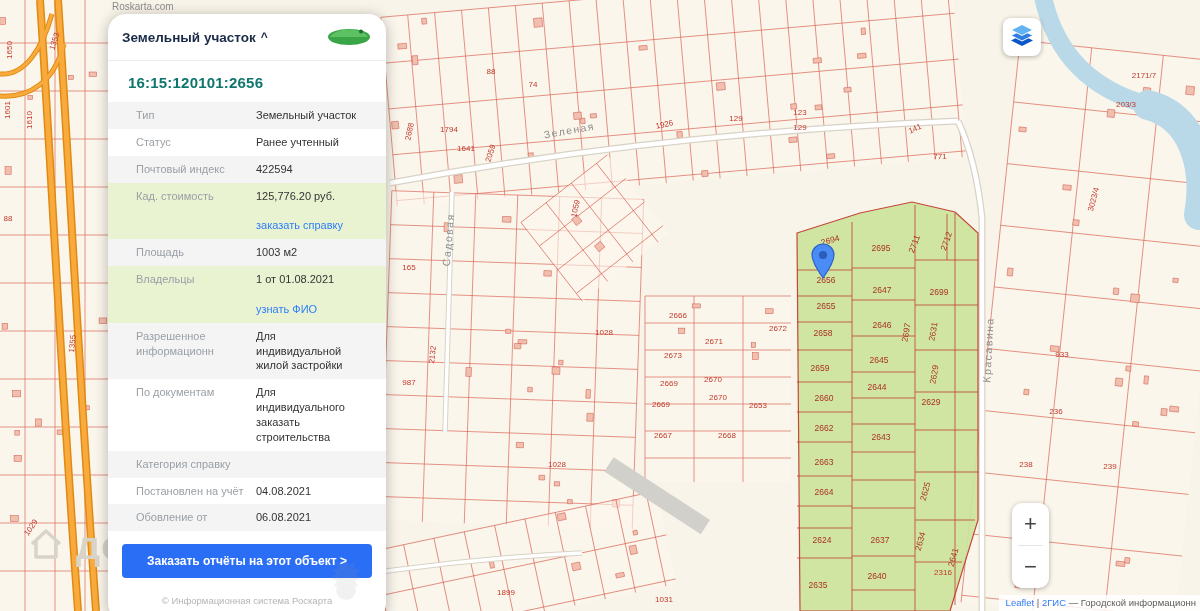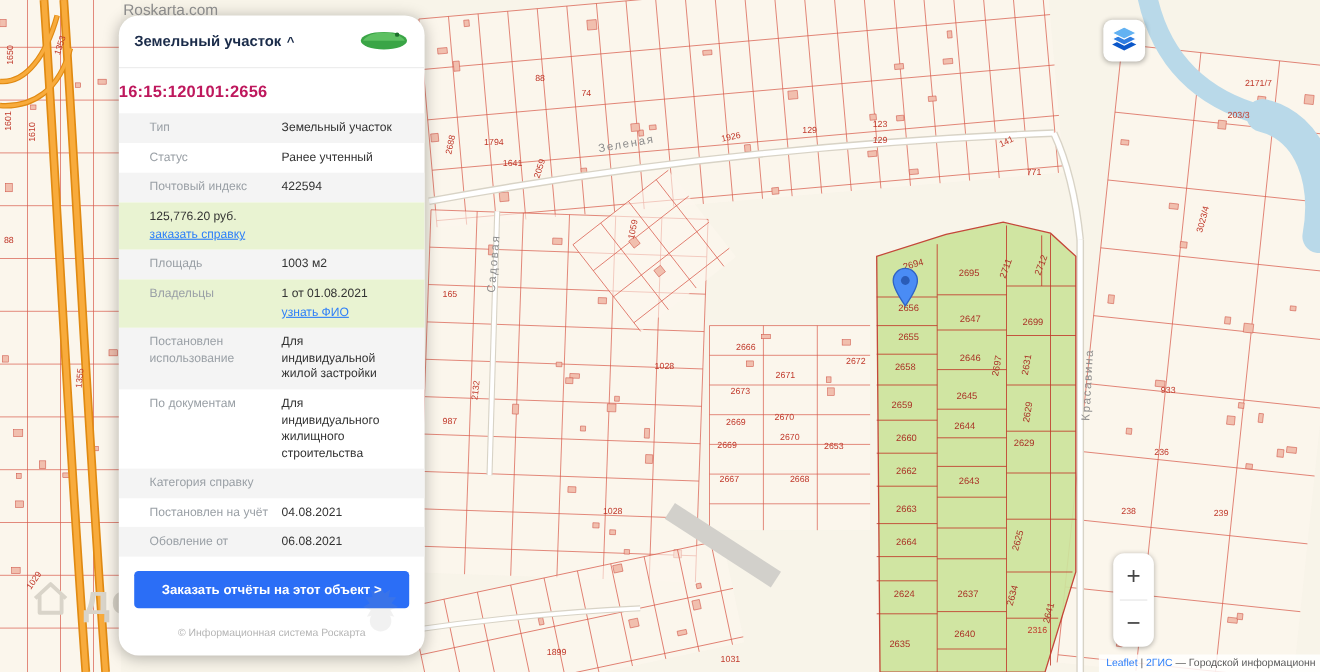--- a/index.html
+++ b/index.html
@@ -17,37 +17,37 @@
   .hw-case{stroke:#e08a12;stroke-width:8;fill:none}
   .hw-case.thin{stroke-width:5}
   .hw-fill{stroke:#f8ab3c;stroke-width:5;fill:none}
   .hw-fill.thin{stroke-width:3}
   .ml{text-anchor:middle;font-family:"Liberation Sans",sans-serif;font-size:8px}
   .ml.p{fill:#c0392b}
   .ml.g{fill:#a93226;font-size:8.5px}
   .ml.s{fill:#8d8d8d;font-size:10.5px;letter-spacing:1.5px}
 
   
-  .brand{position:absolute;left:112px;top:1px;font-size:14px;color:#8a8a8a;z-index:6}
+  .brand{position:absolute;left:112px;top:1px;font-size:10px;color:#8a8a8a;z-index:6}
 
   
   .panel{position:absolute;left:108px;top:14px;width:278px;background:#fff;border-radius:18px;
     box-shadow:0 2px 14px rgba(0,0,0,.28);z-index:5;overflow:hidden}
   .panel-header{display:flex;align-items:center;justify-content:space-between;
     padding:9px 14px;border-bottom:1px solid #ececec}
   .panel-title-wrap{display:flex;align-items:center}
   .panel-title{font-size:13.5px;font-weight:700;color:#1a2b49}
   .chev{color:#1a2b49;font-size:12px;margin-left:5px;font-weight:700;cursor:pointer}
-  .cad{padding:13px 0 11px;font-size:15px;color:#be185d;font-weight:600;letter-spacing:.2px}
+  .cad{padding:13px 20px 11px;font-size:15px;color:#0f766e;font-weight:600;letter-spacing:.2px}
   .row{display:flex;padding:6px 28px;font-size:11px;line-height:1.35}
   .row:nth-child(odd){background:#f4f4f4}
   .row.hl{background:#e9f3d2}
   .lbl{width:112px;flex:none;color:#9aa0a6;padding-right:8px}
   .val{color:#333;flex:1}
-  .lnk{color:#2d7ff9;display:inline-block;margin-top:2px;text-decoration:underline;cursor:pointer}
+  .lnk{color:#2d7ff9;display:inline-block;margin-top:15px;cursor:pointer}
   .btn-wrap{padding:13px 14px 9px}
   .order-btn{display:block;width:100%;background:#2b6ef6;color:#fff;border:none;border-radius:4px;
     font-weight:700;font-size:12px;padding:10px 6px;cursor:pointer;font-family:inherit}
   .panel-footer{position:relative;text-align:center;color:#b5b5b5;font-size:9.5px;padding:8px 0 15px}
   .emblem{position:absolute;right:8px;bottom:2px;opacity:.13}
 
   
   .layers-ctl{position:absolute;left:1003px;top:18px;width:38px;height:38px;background:#fff;border-radius:8px;
     box-shadow:0 1px 5px rgba(0,0,0,.3);display:flex;align-items:center;justify-content:center;cursor:pointer;z-index:4}
   .zoom-ctl{position:absolute;left:1012px;top:503px;width:37px;background:#fff;border-radius:10px;
@@ -473,42 +473,43 @@
             <div>Ранее учтенный</div>
           </div>
         </div>
         <div class="row">
           <div class="lbl">Почтовый индекс</div>
           <div class="val">
             <div>422594</div>
           </div>
         </div>
         <div class="row hl">
+          <div class="lbl">Кад. стоимость</div>
           <div class="val"><div>125,776.20 руб.</div><a class="lnk">заказать справку</a></div>
         </div>
         <div class="row">
           <div class="lbl">Площадь</div>
           <div class="val">
             <div>1003 м2</div>
           </div>
         </div>
         <div class="row hl">
           <div class="lbl">Владельцы</div>
           <div class="val"><div>1 от 01.08.2021</div><a class="lnk">узнать ФИО</a></div>
         </div>
         <div class="row">
-          <div class="lbl">Постановлен использование</div>
+          <div class="lbl">Разрешенное информационн</div>
           <div class="val">
             <div>Для индивидуальной жилой застройки</div>
           </div>
         </div>
         <div class="row">
           <div class="lbl">По документам</div>
           <div class="val">
-            <div>Для индивидуального жилищного строительства</div>
+            <div>Для индивидуального заказать строительства</div>
           </div>
         </div>
         <div class="row">
           <div class="lbl">Категория справку</div>
         </div>
         <div class="row">
           <div class="lbl">Постановлен на учёт</div>
           <div class="val">
             <div>04.08.2021</div>
           </div>

